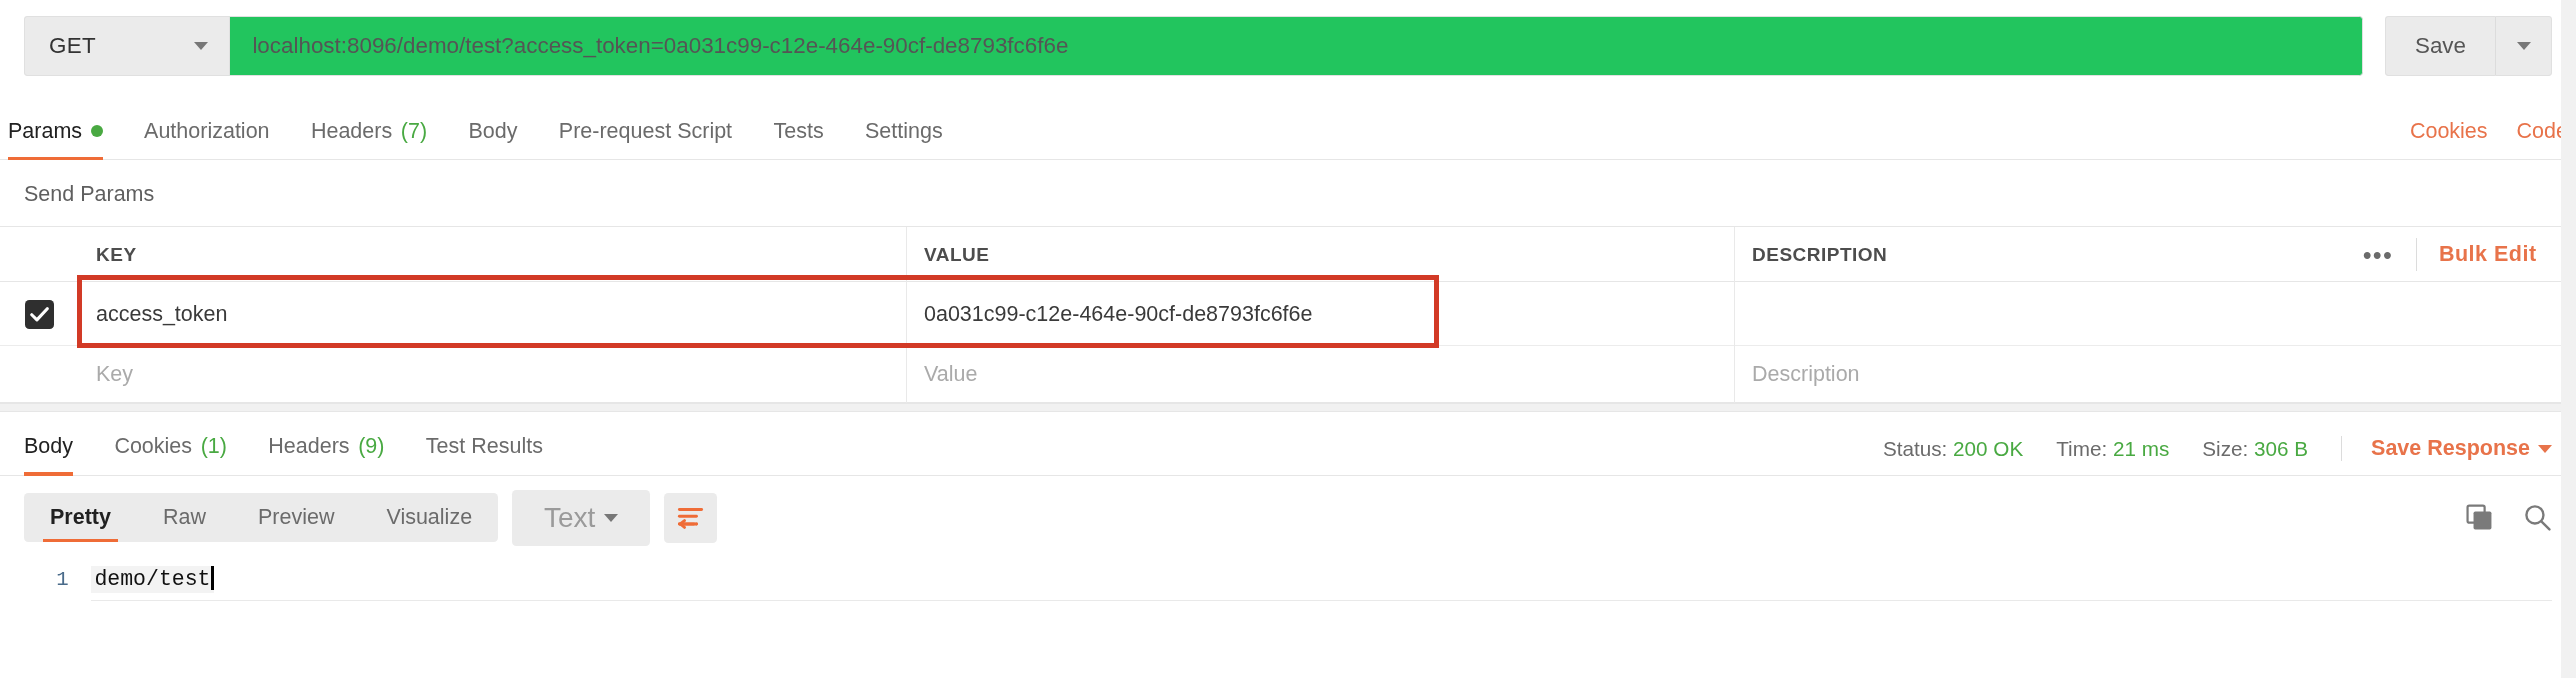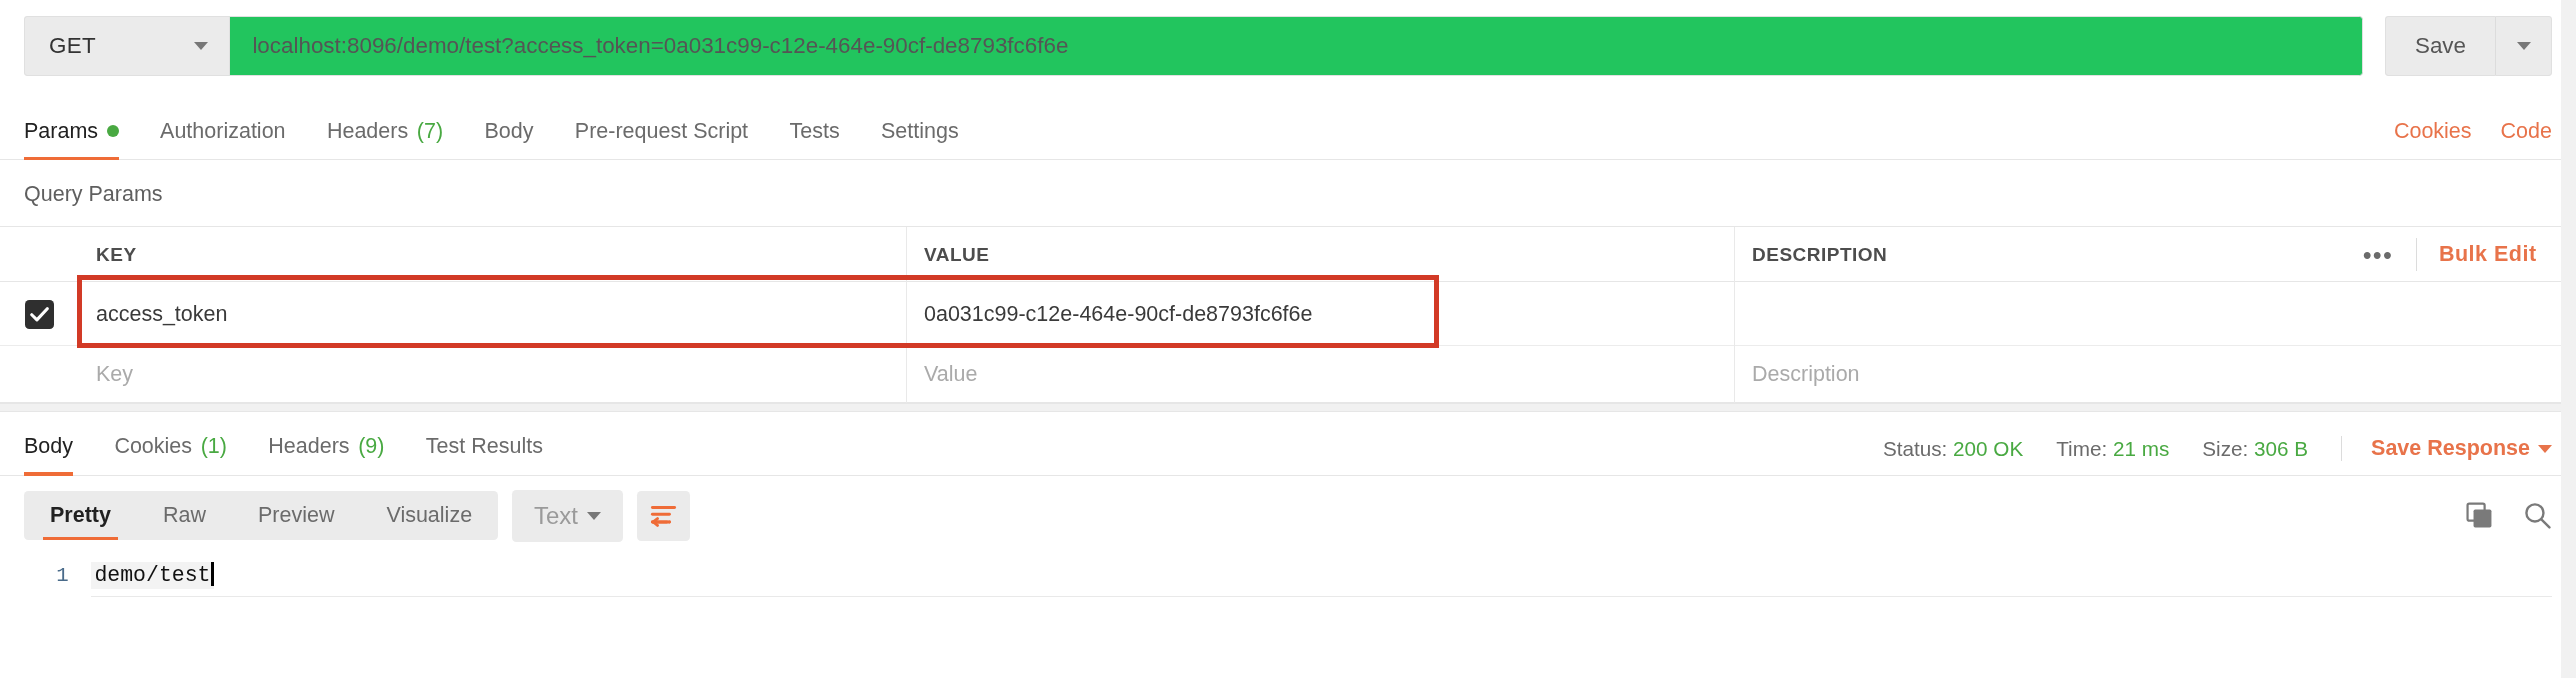--- a/index.html
+++ b/index.html
@@ -76,21 +76,21 @@
     background: #ebebeb; width: 57px; height: 60px;
     border: 0.9px solid #e0e0e0; border-left: 0.9px solid #dcdcdc;
     border-radius: 0 3.4px 3.4px 0;
     display: flex; align-items: center; justify-content: center; cursor: pointer;
   }
 
   
   .req-tabs {
     display: flex; align-items: flex-end;
     height: 65px;
-    padding: 0 24px;
+    padding: 0 8px;
     border-bottom: 0.9px solid #e6e6e6;
     position: relative;
     background: #fff;
   }
   .tab {
     display: flex; align-items: center; gap: 8.6px;
     font-size: 21.5px; color: #6b6b6b;
     padding: 0 20.7px 15.5px 20.7px;
     cursor: pointer; white-space: nowrap;
     position: relative;
@@ -201,21 +201,21 @@
     position: relative;
   }
   .seg .sitem.active { color: #212121; font-weight: bold; }
   .seg .sitem.active::after {
     content: ""; position: absolute; left: 19px; right: 19px; bottom: 0; height: 3.4px;
     background: #ef6c37;
   }
   .fmt-select {
     display: flex; align-items: center; gap: 9px;
     background: #ebebeb; border-radius: 4.3px;
-    padding: 12px 22px; font-size: 24px; color: #9a9a9a; cursor: pointer;
+    padding: 12px 32px; font-size: 28px; color: #9a9a9a; cursor: pointer;
   }
   .icon-btn {
     background: #ebebeb; border-radius: 4.3px;
     width: 53px; height: 50px;
     display: flex; align-items: center; justify-content: center; cursor: pointer;
   }
   .tb-right { margin-left: auto; display: flex; align-items: center; gap: 29px; }
   .plain-icon { cursor: pointer; display: flex; align-items: center; }
 
   
@@ -287,21 +287,21 @@
   </div>
   <div class="tab">
     <span>Settings</span>
   </div>
   <div class="tabs-right">
     <span class="link-orange">Cookies</span>
     <span class="link-orange">Code</span>
   </div>
 </div>
 
-<div class="qp-title">Query Params</div>
+<div class="qp-title">Send Params</div>
 
 <div class="ptable">
 
   <div class="prow header-row">
     <div class="pcell col-check"></div>
     <div class="pcell col-key">KEY</div>
     <div class="pcell col-val">VALUE</div>
     <div class="pcell col-desc">
       <span>DESCRIPTION</span>
       <span class="hdr-actions">

